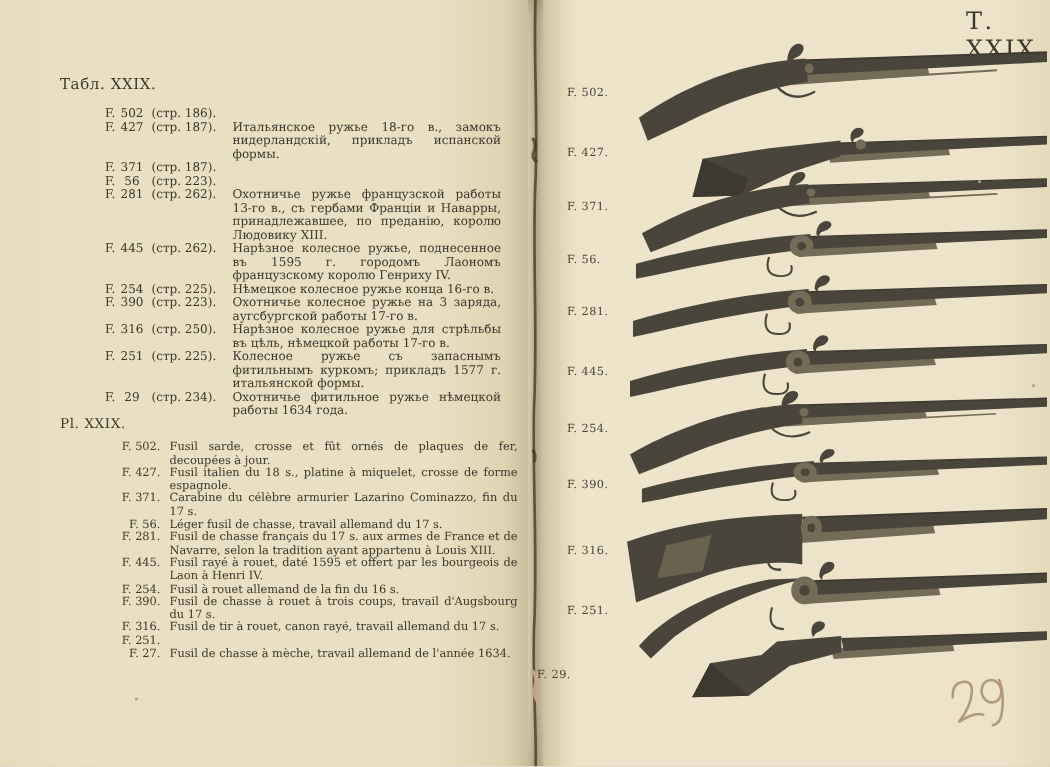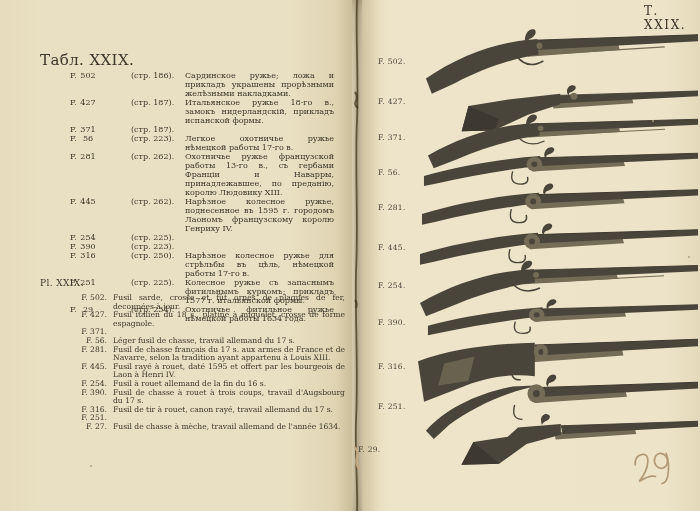--- a/index.html
+++ b/index.html
@@ -6,30 +6,30 @@
   body{width:700px;height:511px;font-family:"DejaVu Serif",serif;}
   .scan{position:relative;width:700px;height:511px;background:#e9dfc2;overflow:hidden;
         box-shadow:inset 0 0 70px rgba(110,92,55,.28), inset 0 4px 10px rgba(90,75,45,.18);}
   .page-left{position:absolute;left:0;top:0;width:352px;height:511px;
         background:linear-gradient(90deg,#e6dbbc 0%,#e9dfc2 12%,#e9dfc2 82%,#ddd1ae 99%);}
   .page-right{position:absolute;left:362px;top:0;width:338px;height:511px;
         background:linear-gradient(90deg,#e3d7b4 0%,#eee4c9 8%,#ede3c8 90%,#e4d9ba 100%);}
   .gutter-shade{position:absolute;left:336px;top:0;width:44px;height:511px;
         background:linear-gradient(90deg,rgba(98,82,48,0) 0%,rgba(98,82,48,.16) 38%,rgba(66,53,26,.32) 50%,rgba(98,82,48,.14) 62%,rgba(98,82,48,0) 100%);}
   .hdr{position:absolute;color:#3c362b;}
-  .hdr-ru{left:40px;top:51px;font-size:15px;letter-spacing:.4px;}
+  .hdr-ru{left:40px;top:51px;font-size:10px;letter-spacing:.4px;}
   .hdr-fr{left:40px;top:278px;font-size:9px;letter-spacing:.4px;}
-  .hdr-t{left:644px;top:4px;font-size:12px;letter-spacing:1.6px;}
+  .hdr-t{left:644px;top:4px;font-size:16px;letter-spacing:1.6px;}
   .list{position:absolute;color:#3c362b;}
   .ru-list{left:70px;top:71px;width:264px;font-size:8px;line-height:9px;}
   .fr-list{left:77px;top:294px;width:268px;font-size:7.6px;line-height:8.6px;}
   .entry{display:flex;align-items:flex-start;}
   .ru-list .e-f{width:10px;flex:none;}
   .ru-list .e-n{width:16px;flex:none;text-align:center;}
-  .ru-list .e-p{width:47px;flex:none;text-align:left;padding-left:5px;margin-left:30px;}
+  .ru-list .e-p{width:47px;flex:none;text-align:left;padding-left:5px;}
   .ru-list .e-t{flex:1;text-align:justify;padding-left:7px;}
   .fr-list .e-num{width:30px;flex:none;text-align:right;}
   .fr-list .e-t{flex:1;text-align:justify;padding-left:6px;}
   .fig-label{position:absolute;font-size:7.5px;color:#494338;letter-spacing:.3px;}
   .gun{position:absolute;}
   .binding{position:absolute;left:0;top:0;pointer-events:none;}
   .pencil{position:absolute;left:628px;top:444px;}
   .speck{position:absolute;width:2px;height:2px;border-radius:50%;background:#b1a081;}
 </style>
 </head>
@@ -50,60 +50,60 @@
 
   <div class="hdr hdr-ru">Табл. XXIX.</div>
   <div class="hdr hdr-fr">Pl. XXIX.</div>
   <div class="hdr hdr-t">Т. XXIX.</div>
 
   <div class="list ru-list" id="ru-list">
       <div class="entry">
         <span class="e-f">F.</span>
         <span class="e-n">502</span>
         <span class="e-p">(стр. 186).</span>
-        <span class="e-t">Сардинское ружье; ложа и прикладъ украшены прорѣзными желѣзными накладками.</span>
       </div>
       <div class="entry">
         <span class="e-f">F.</span>
         <span class="e-n">427</span>
         <span class="e-p">(стр. 187).</span>
         <span class="e-t">Итальянское ружье 18-го в., замокъ нидерландскій, прикладъ испанской формы.</span>
       </div>
       <div class="entry">
         <span class="e-f">F.</span>
         <span class="e-n">371</span>
         <span class="e-p">(стр. 187).</span>
       </div>
       <div class="entry">
         <span class="e-f">F.</span>
         <span class="e-n">56</span>
         <span class="e-p">(стр. 223).</span>
-        <span class="e-t">Легкое охотничье ружье нѣмецкой работы 17-го в.</span>
       </div>
       <div class="entry">
         <span class="e-f">F.</span>
         <span class="e-n">281</span>
         <span class="e-p">(стр. 262).</span>
         <span class="e-t">Охотничье ружье французской работы 13-го в., съ гербами Франціи и Наварры, принадлежавшее, по преданію, королю Людовику XIII.</span>
       </div>
       <div class="entry">
         <span class="e-f">F.</span>
         <span class="e-n">445</span>
         <span class="e-p">(стр. 262).</span>
         <span class="e-t">Нарѣзное колесное ружье, поднесенное въ 1595 г. городомъ Лаономъ французскому королю Генриху IV.</span>
       </div>
       <div class="entry">
         <span class="e-f">F.</span>
         <span class="e-n">254</span>
         <span class="e-p">(стр. 225).</span>
+        <span class="e-t">Нѣмецкое колесное ружье конца 16-го в.</span>
       </div>
       <div class="entry">
         <span class="e-f">F.</span>
         <span class="e-n">390</span>
         <span class="e-p">(стр. 223).</span>
+        <span class="e-t">Охотничье колесное ружье на 3 заряда, аугсбургской работы 17-го в.</span>
       </div>
       <div class="entry">
         <span class="e-f">F.</span>
         <span class="e-n">316</span>
         <span class="e-p">(стр. 250).</span>
         <span class="e-t">Нарѣзное колесное ружье для стрѣльбы въ цѣль, нѣмецкой работы 17-го в.</span>
       </div>
       <div class="entry">
         <span class="e-f">F.</span>
         <span class="e-n">251</span>
@@ -121,20 +121,21 @@
       <div class="entry">
         <span class="e-num">F. 502.</span>
         <span class="e-t">Fusil sarde, crosse et fût ornés de plaques de fer, decoupées à jour.</span>
       </div>
       <div class="entry">
         <span class="e-num">F. 427.</span>
         <span class="e-t">Fusil italien du 18 s., platine à miquelet, crosse de forme espagnole.</span>
       </div>
       <div class="entry">
         <span class="e-num">F. 371.</span>
+        <span class="e-t">Carabine du célèbre armurier Lazarino Cominazzo, fin du 17 s.</span>
       </div>
       <div class="entry">
         <span class="e-num">F. 56.</span>
         <span class="e-t">Léger fusil de chasse, travail allemand du 17 s.</span>
       </div>
       <div class="entry">
         <span class="e-num">F. 281.</span>
         <span class="e-t">Fusil de chasse français du 17 s. aux armes de France et de Navarre, selon la tradition ayant appartenu à Louis XIII.</span>
       </div>
       <div class="entry">

